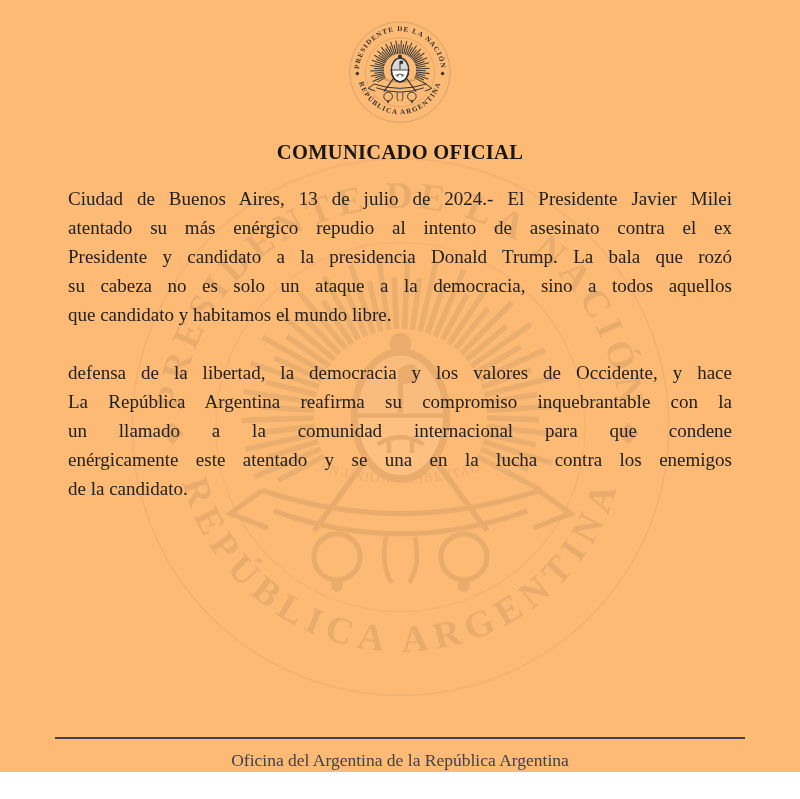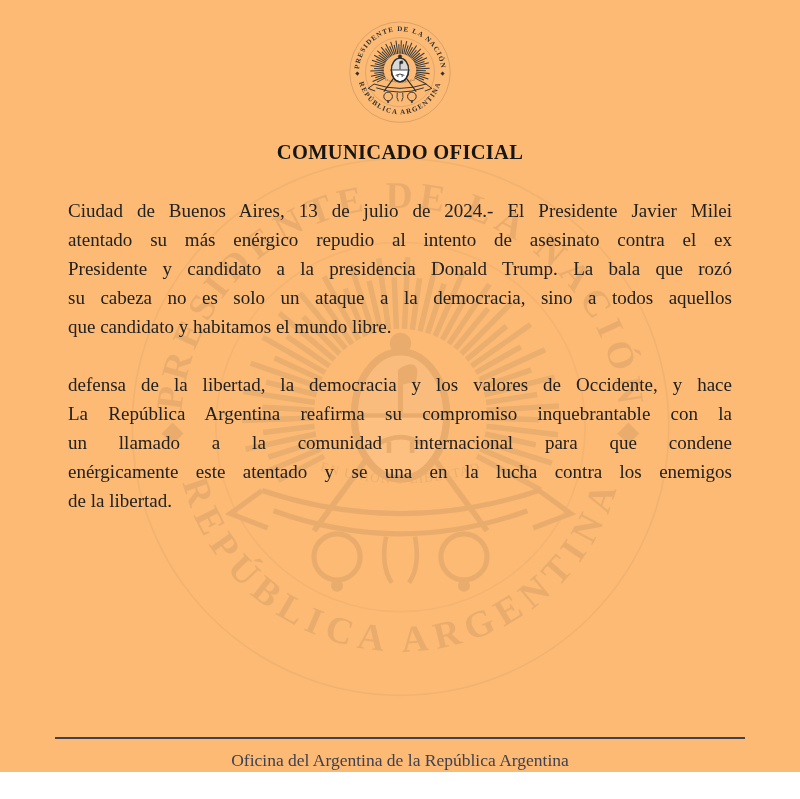--- a/index.html
+++ b/index.html
@@ -50,21 +50,21 @@
     letter-spacing: 0.3px;
     color: #161616;
     margin: 0;
     z-index: 2;
   }
 
   
   .body-text {
     position: absolute;
     left: 68px;
-    top: 196px;
+    top: 184px;
     width: 664px;
     z-index: 2;
     color: #212121;
     font-size: 19px;
     line-height: 29px;
   }
   .para { margin: 0 0 29px 0; padding: 0; }
   .jline {
     display: block;
     text-align: justify;
@@ -223,20 +223,20 @@
       <span class="jline">atentado su más enérgico repudio al intento de asesinato contra el ex</span>
       <span class="jline">Presidente y candidato a la presidencia Donald Trump. La bala que rozó</span>
       <span class="jline">su cabeza no es solo un ataque a la democracia, sino a todos aquellos</span>
       <span class="lastline">que candidato y habitamos el mundo libre.</span>
     </p>
     <p class="para">
       <span class="jline">defensa de la libertad, la democracia y los valores de Occidente, y hace</span>
       <span class="jline">La República Argentina reafirma su compromiso inquebrantable con la</span>
       <span class="jline">un llamado a la comunidad internacional para que condene</span>
       <span class="jline">enérgicamente este atentado y se una en la lucha contra los enemigos</span>
-      <span class="lastline">de la libertad.</span>
+      <span class="lastline">de la candidato.</span>
     </p>
   </div>
 
   <div class="footer-rule"></div>
   <div class="footer-text">Oficina del Argentina de la República Argentina</div>
 
 </div>
 
 </body></html>

